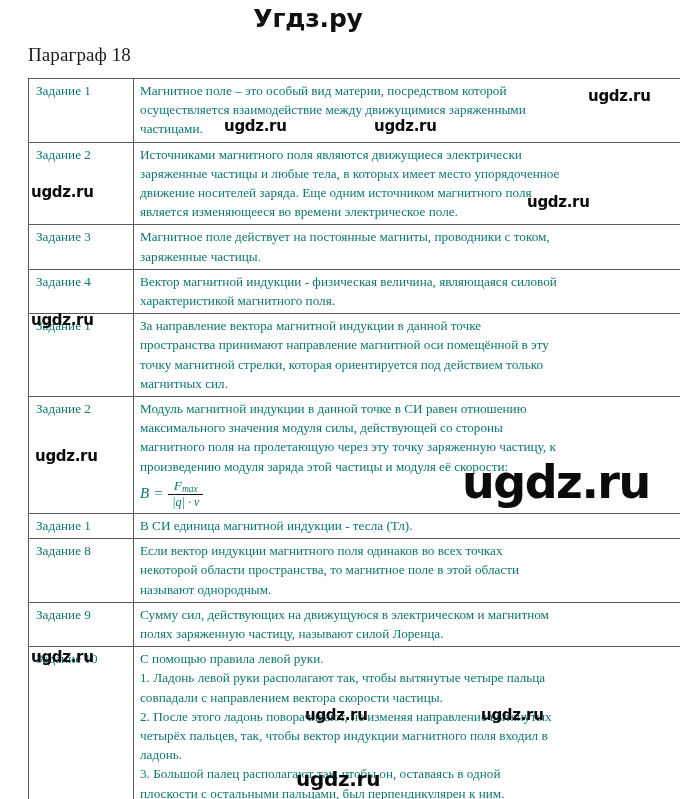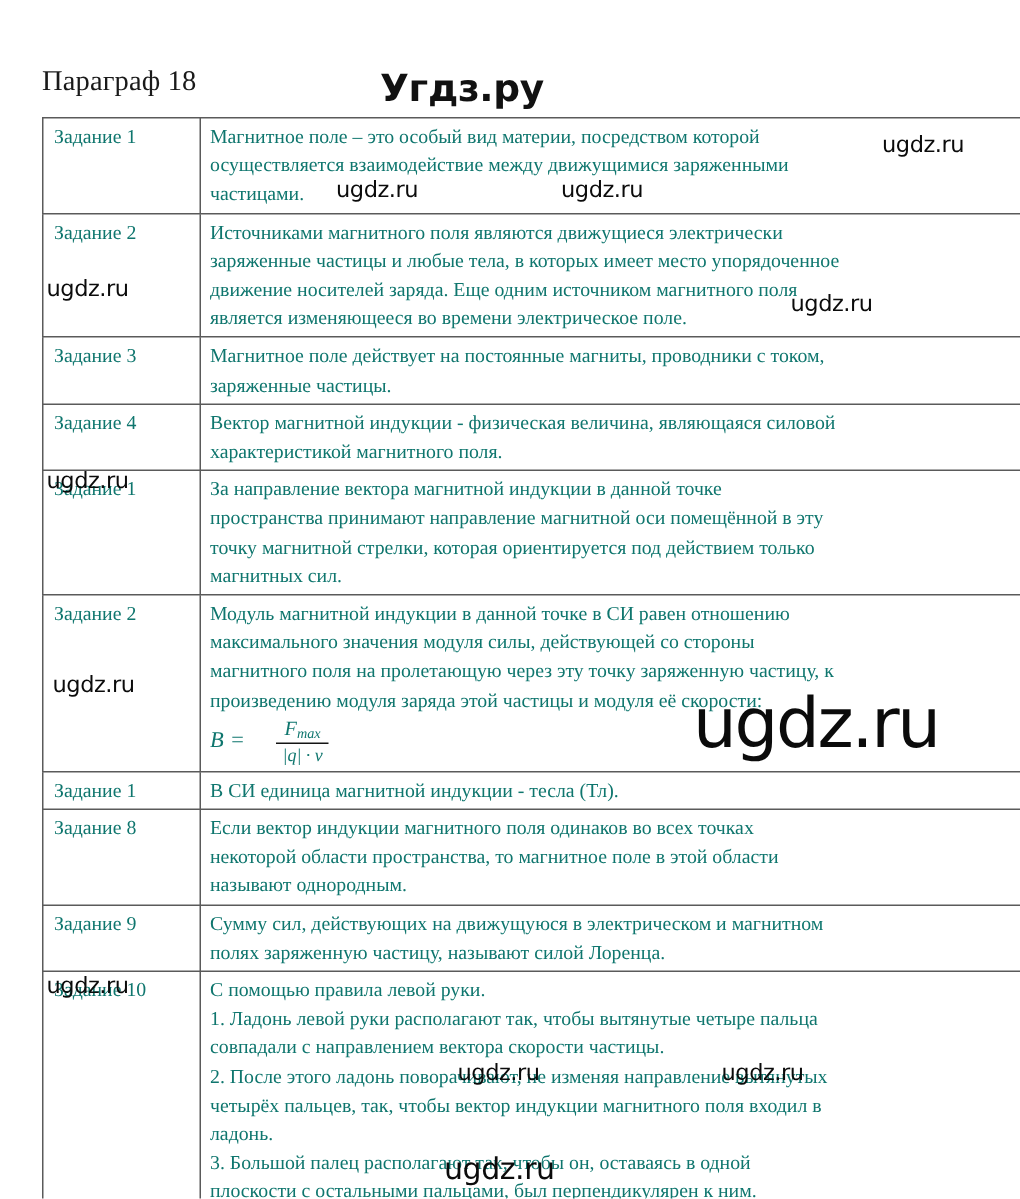--- a/index.html
+++ b/index.html
@@ -21,21 +21,20 @@
     position: absolute;
     top: 4px;
     left: 0;
     width: 616px;
     text-align: center;
     font-family: "DejaVu Sans", "Liberation Sans", sans-serif;
     font-weight: bold;
     font-size: 25px;
     letter-spacing: -0.2px;
     color: #111111;
-    margin-top: 40px;
   }
 
   
   #paragraph-heading {
     position: absolute;
     top: 44px;
     left: 28px;
     font-size: 19px;
     color: #1a1a1a;
     letter-spacing: 0.1px;
@@ -81,21 +80,20 @@
     margin-bottom: 1px;
   }
   .formula .lhs { margin-right: 4px; }
   .formula .eq { margin-right: 5px; font-style: italic; }
   .frac {
     display: inline-flex;
     flex-direction: column;
     align-items: center;
     vertical-align: middle;
     line-height: 1.05;
-    margin-left: 16px;
   }
   .frac .num {
     padding: 0 4px 1px 4px;
     font-size: 13.5px;
   }
   .frac .num .sub {
     font-size: 9.5px;
     vertical-align: baseline;
     position: relative;
     top: 2px;
@@ -108,21 +106,21 @@
   }
   .frac .den {
     padding: 1px 4px 0 4px;
     font-size: 12px;
   }
 
   
   .wm {
     position: absolute;
     font-family: "DejaVu Sans", "Liberation Sans", sans-serif;
-    font-weight: normal;
+    font-weight: bold;
     color: #0b0b0b;
     white-space: nowrap;
     letter-spacing: -0.3px;
     pointer-events: none;
   }
   .wm-sm { font-size: 15px; }
   .wm-big { font-size: 46px; letter-spacing: -1.5px; }
   .wm-bottom { font-size: 20px; }
 </style>
 </head>

